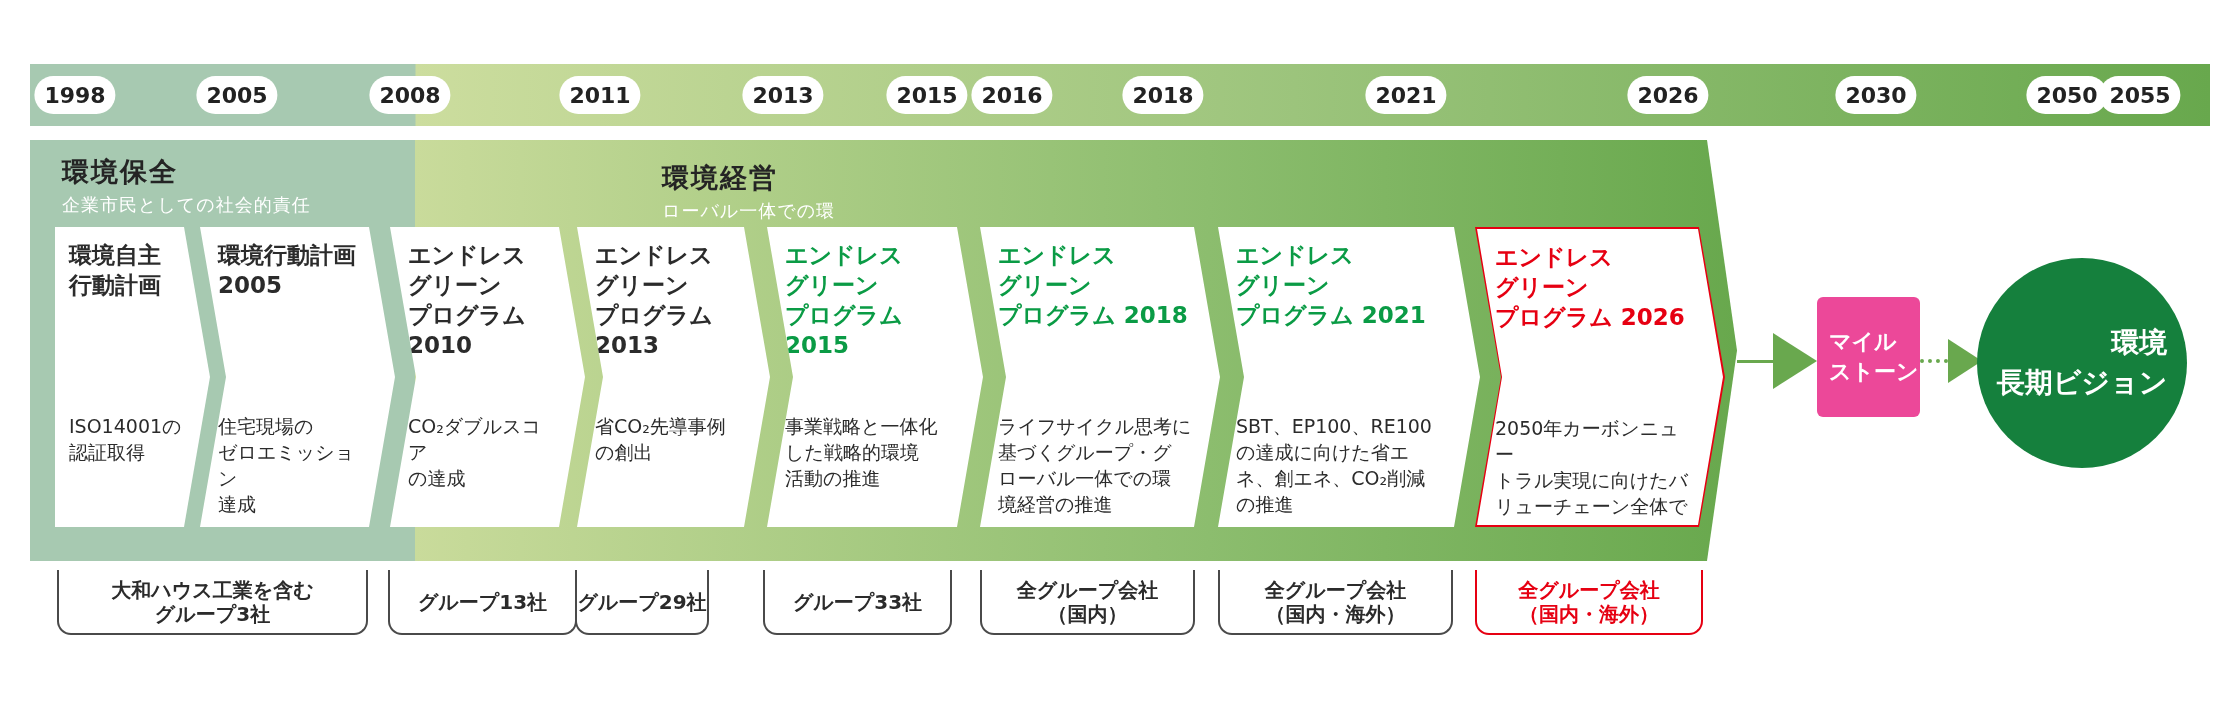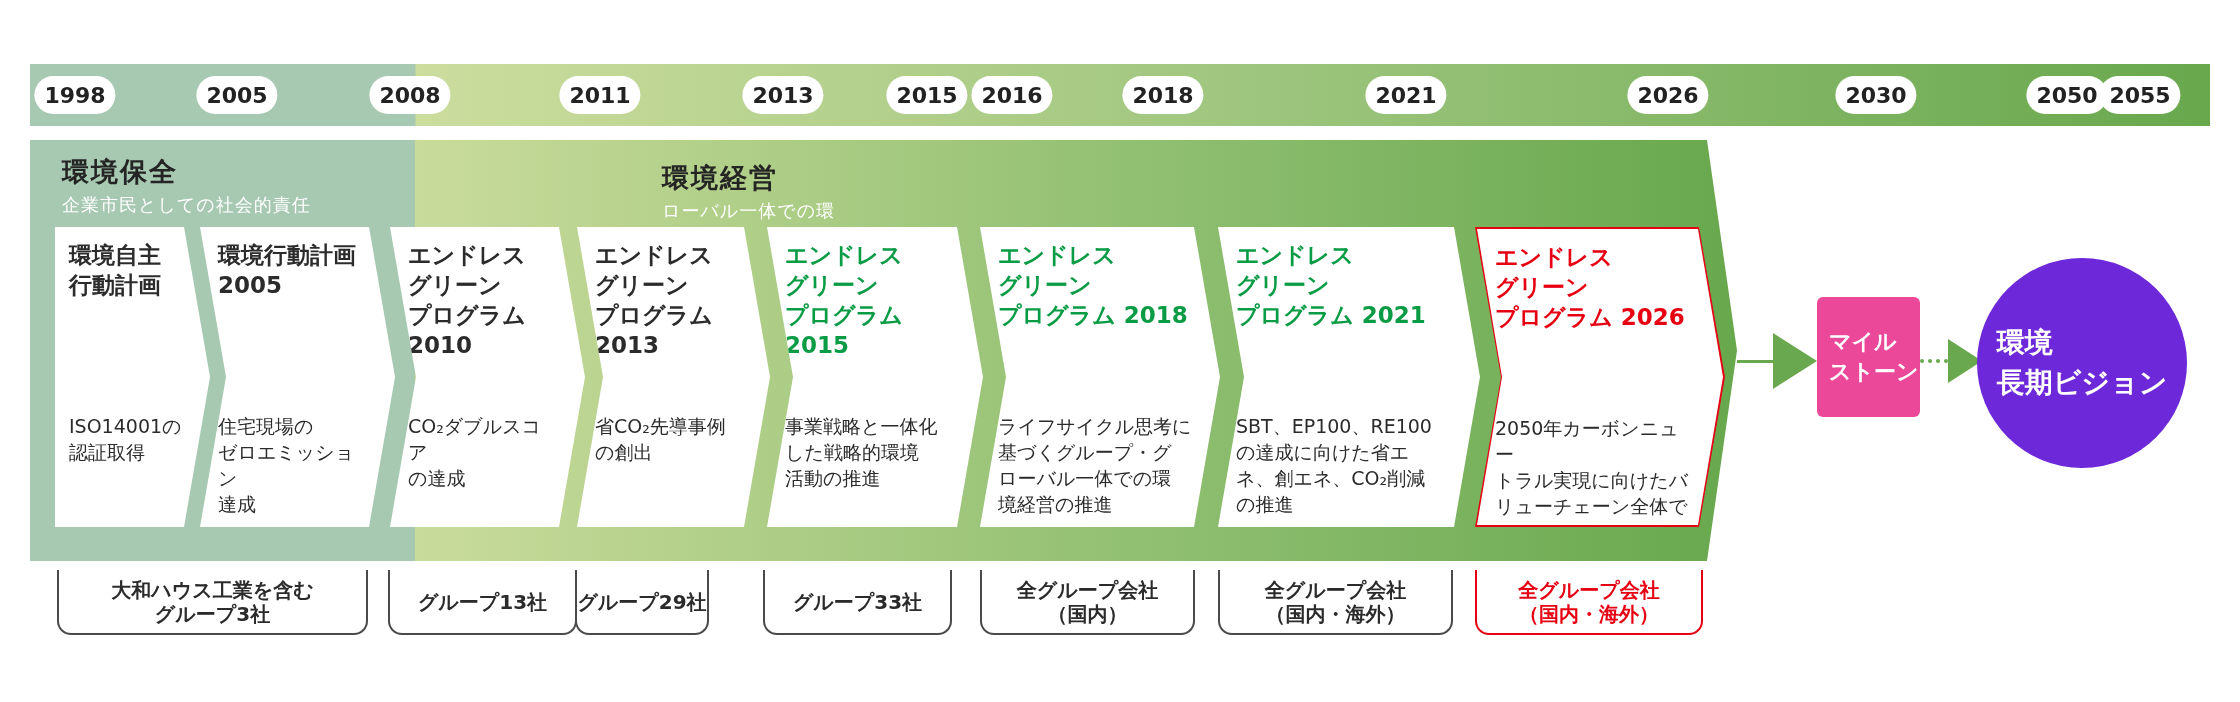--- a/index.html
+++ b/index.html
@@ -78,21 +78,21 @@
     position:absolute;width:28px;height:0;border-top:4px dotted #69a84e;
   }
   .milestone-box{
     position:absolute;left:1817px;top:297px;width:103px;height:120px;
     background:#ec4899;border-radius:6px;
     display:flex;align-items:center;color:#ffffff;
     font-size:22px;line-height:30px;font-weight:bold;white-space:pre-line;padding-left:12px;box-sizing:border-box;
   }
   .vision-circle{
     position:absolute;left:1977px;top:258px;width:210px;height:210px;border-radius:50%;
-    background:#6d28d9;display:flex;align-items:center;justify-content:center;text-align:left;
+    background:#15803d;display:flex;align-items:center;justify-content:center;text-align:right;
     color:#ffffff;font-size:28px;line-height:40px;font-weight:bold;white-space:pre-line;
   }
 </style>
 </head>
 <body>
 
 <div class="timebar" id="timebar"></div>
 
 <div class="block-sage"></div>
 <div class="block-green"></div>

